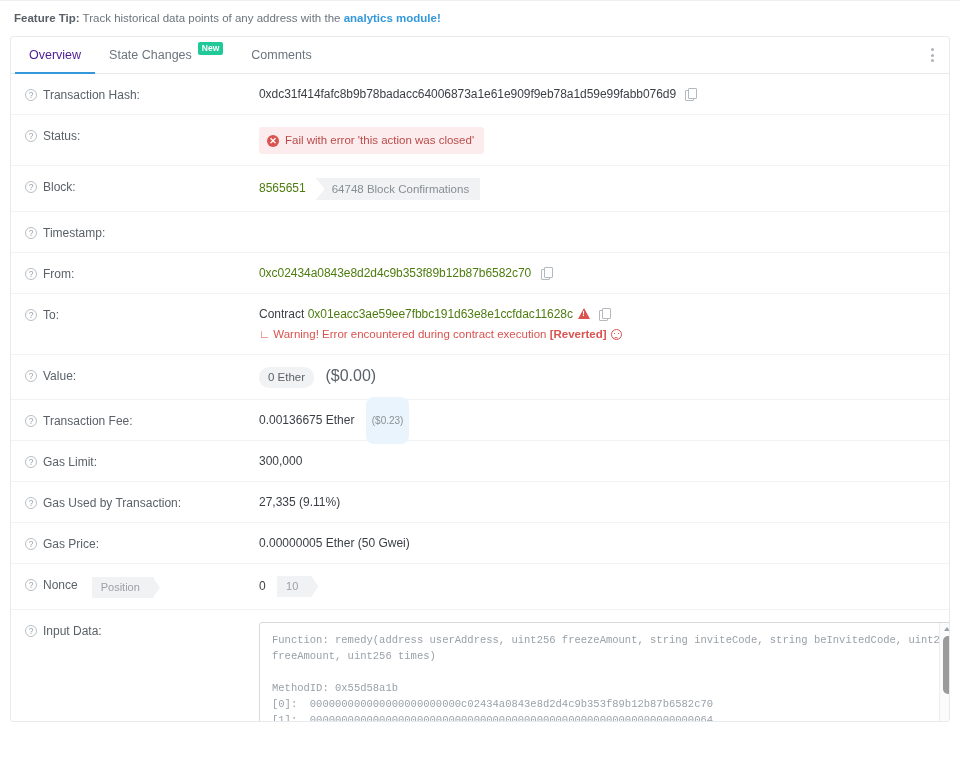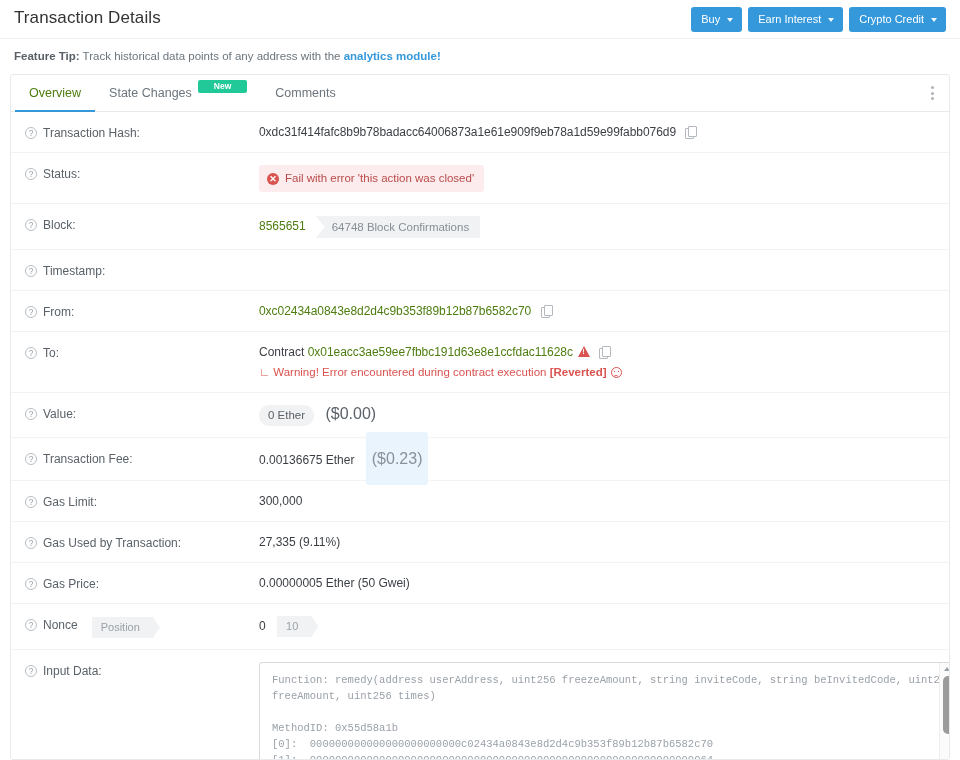--- a/index.html
+++ b/index.html
@@ -58,24 +58,24 @@
     display: flex; align-items: stretch;
     border-bottom: 1px solid #e7eaec;
     height: 37px; padding-left: 4px; position: relative;
   }
   .tab {
     display: flex; align-items: center; gap: 6px;
     padding: 0 14px; font-size: 12.5px; color: #6c757d;
     cursor: pointer; border-bottom: 2px solid transparent;
     margin-bottom: -1px; white-space: nowrap;
   }
-  .tab.active { color: #4d7c0f; border-bottom-color: #3498db; }
+  .tab.active { color: #4c1d95; border-bottom-color: #3498db; }
   .badge-new {
     background: #20c997; color: #fff; font-size: 8.5px; font-weight: 700;
-    border-radius: 2px; padding: 2px 16px; line-height: 1;
+    border-radius: 2px; padding: 2px 4px; line-height: 1;
     position: relative; top: -6px;
   }
   .kebab {
     margin-left: auto; width: 34px;
     display: flex; flex-direction: column; align-items: center;
     justify-content: center; gap: 2.5px; cursor: pointer;
   }
   .kebab i { width: 3px; height: 3px; border-radius: 50%; background: #aeb4ba; display:block; }
 
   
@@ -155,22 +155,22 @@
     background:#f1f2f3;
     clip-path: polygon(0 0, 100% 50%, 0 100%);
   }
 
   .grey-pill {
     display:inline-block; background:#f1f2f3; color:#5a6168;
     padding: 4px 9px; font-size: 11.5px; border-radius:10px; line-height:13px;
   }
   .muted-paren { color:#5a6168; margin-left: 8px; font-size: 16px; }
   .fee-usd {
-    background:#eaf4fc; color:#8a9097; font-size:16px;
-    padding: 18px 6px; border-radius: 3px; margin-left: 8px;
+    background:#eaf4fc; color:#8a9097; font-size:10px;
+    padding: 18px 6px; border-radius: 8px; margin-left: 8px;
   }
 
   .clock-ic {
     display:inline-block; width:11px; height:11px; border-radius:50%;
     border:1px solid #7f868d; position:relative; vertical-align:-1px; margin-right:5px;
   }
   .clock-ic::after {
     content:""; position:absolute; left:4px; top:2px; width:1px; height:4px;
     background:#7f868d;
   }
@@ -229,37 +229,20 @@
   .sb-thumb {
     position: absolute; left: 2.5px; top: 13px; width: 10px; height: 58px;
     background: #9b9b9b; border-radius: 5px;
   }
 </style>
 </head>
 <body>
 
 <div class="page">
 
-  <div class="header">
-    <div class="page-title">Transaction Details</div>
-    <div class="header-actions">
-      <button class="hbtn">
-        <span>Buy</span>
-        <span class="caret"></span>
-      </button>
-      <button class="hbtn">
-        <span>Earn Interest</span>
-        <span class="caret"></span>
-      </button>
-      <button class="hbtn">
-        <span>Crypto Credit</span>
-        <span class="caret"></span>
-      </button>
-    </div>
-  </div>
 
   <div class="tipbar">
     <b>Feature Tip:</b>
     <span>Track historical data points of any address with the</span>
     <a class="tip-link">analytics module</a><span class="tip-link">!</span>
   </div>
 
   <div class="card">
 
     <div class="tabs">

